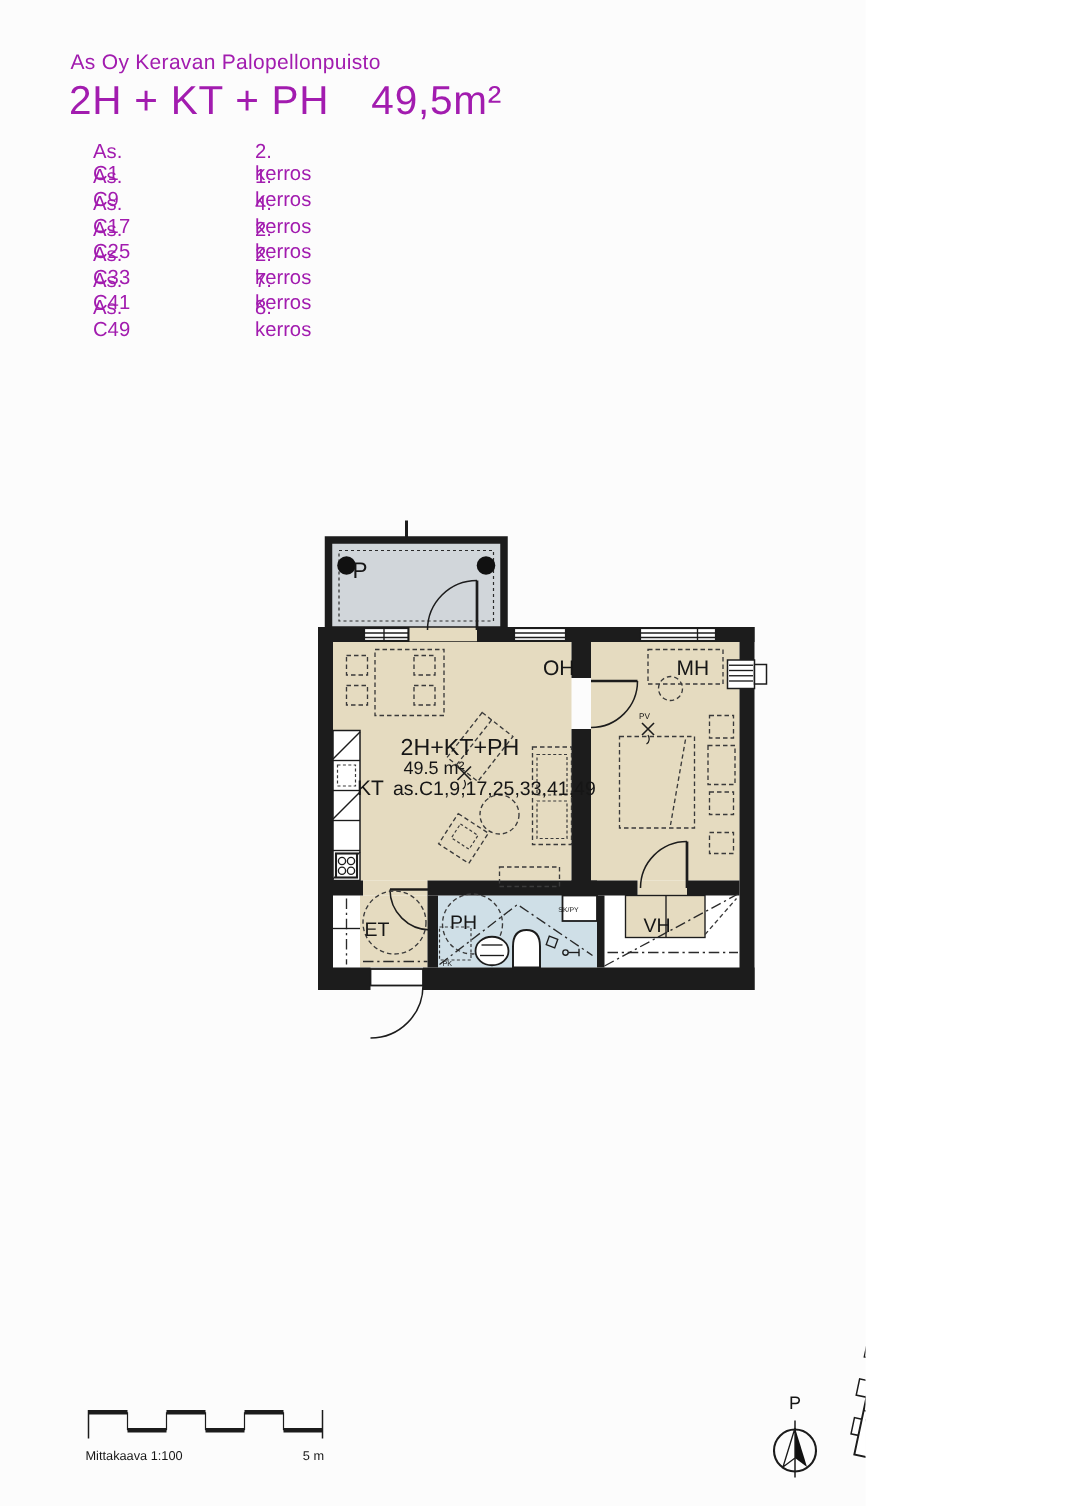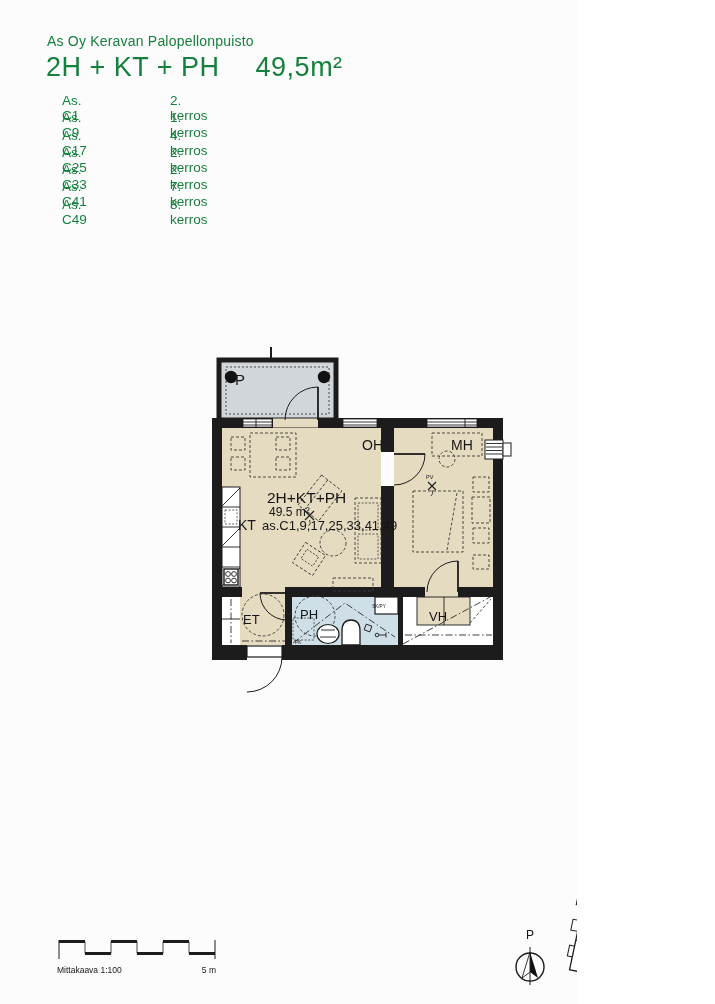--- a/index.html
+++ b/index.html
@@ -1,22 +1,22 @@
 <!DOCTYPE html>
 <html><head>
 <meta charset="utf-8">
 <style>
   html,body{margin:0;padding:0;background:#ffffff;}
   .page{
     position:relative; width:577px; height:1004px; overflow:hidden;
-    background:#fcfcfc; font-family:"Liberation Sans","DejaVu Sans",sans-serif; color:#15803d;
+    background:#fcfcfc; font-family:"Liberation Sans","DejaVu Sans",sans-serif; color:#a21caf;
   }
   .company{position:absolute; left:47px; top:33px; font-size:14px; letter-spacing:.2px;}
   .title-row{position:absolute; left:46px; top:52px; font-size:27px; letter-spacing:.5px;}
-  .title-row .area{margin-left:36px;}
+  .title-row .area{margin-left:28px;}
   .apt-list{position:absolute; left:50px; top:93px; font-size:13.5px;}
   .apt-row{position:relative; height:17.3px;}
   .apt-row .unit{position:absolute; left:12px;}
   .apt-row .floor{position:absolute; left:120px;}
   svg{position:absolute; overflow:visible;}
   svg text{font-family:"Liberation Sans","DejaVu Sans",sans-serif; fill:#161616;}
   .wall{fill:#1c1c1c;}
   .furn{fill:none; stroke:#3a3a3a; stroke-width:0.9; stroke-dasharray:3 2;}
   .furn2{fill:none; stroke:#3a3a3a; stroke-width:0.8; stroke-dasharray:2 1.6;}
   .arc{fill:none; stroke:#1c1c1c; stroke-width:1;}

